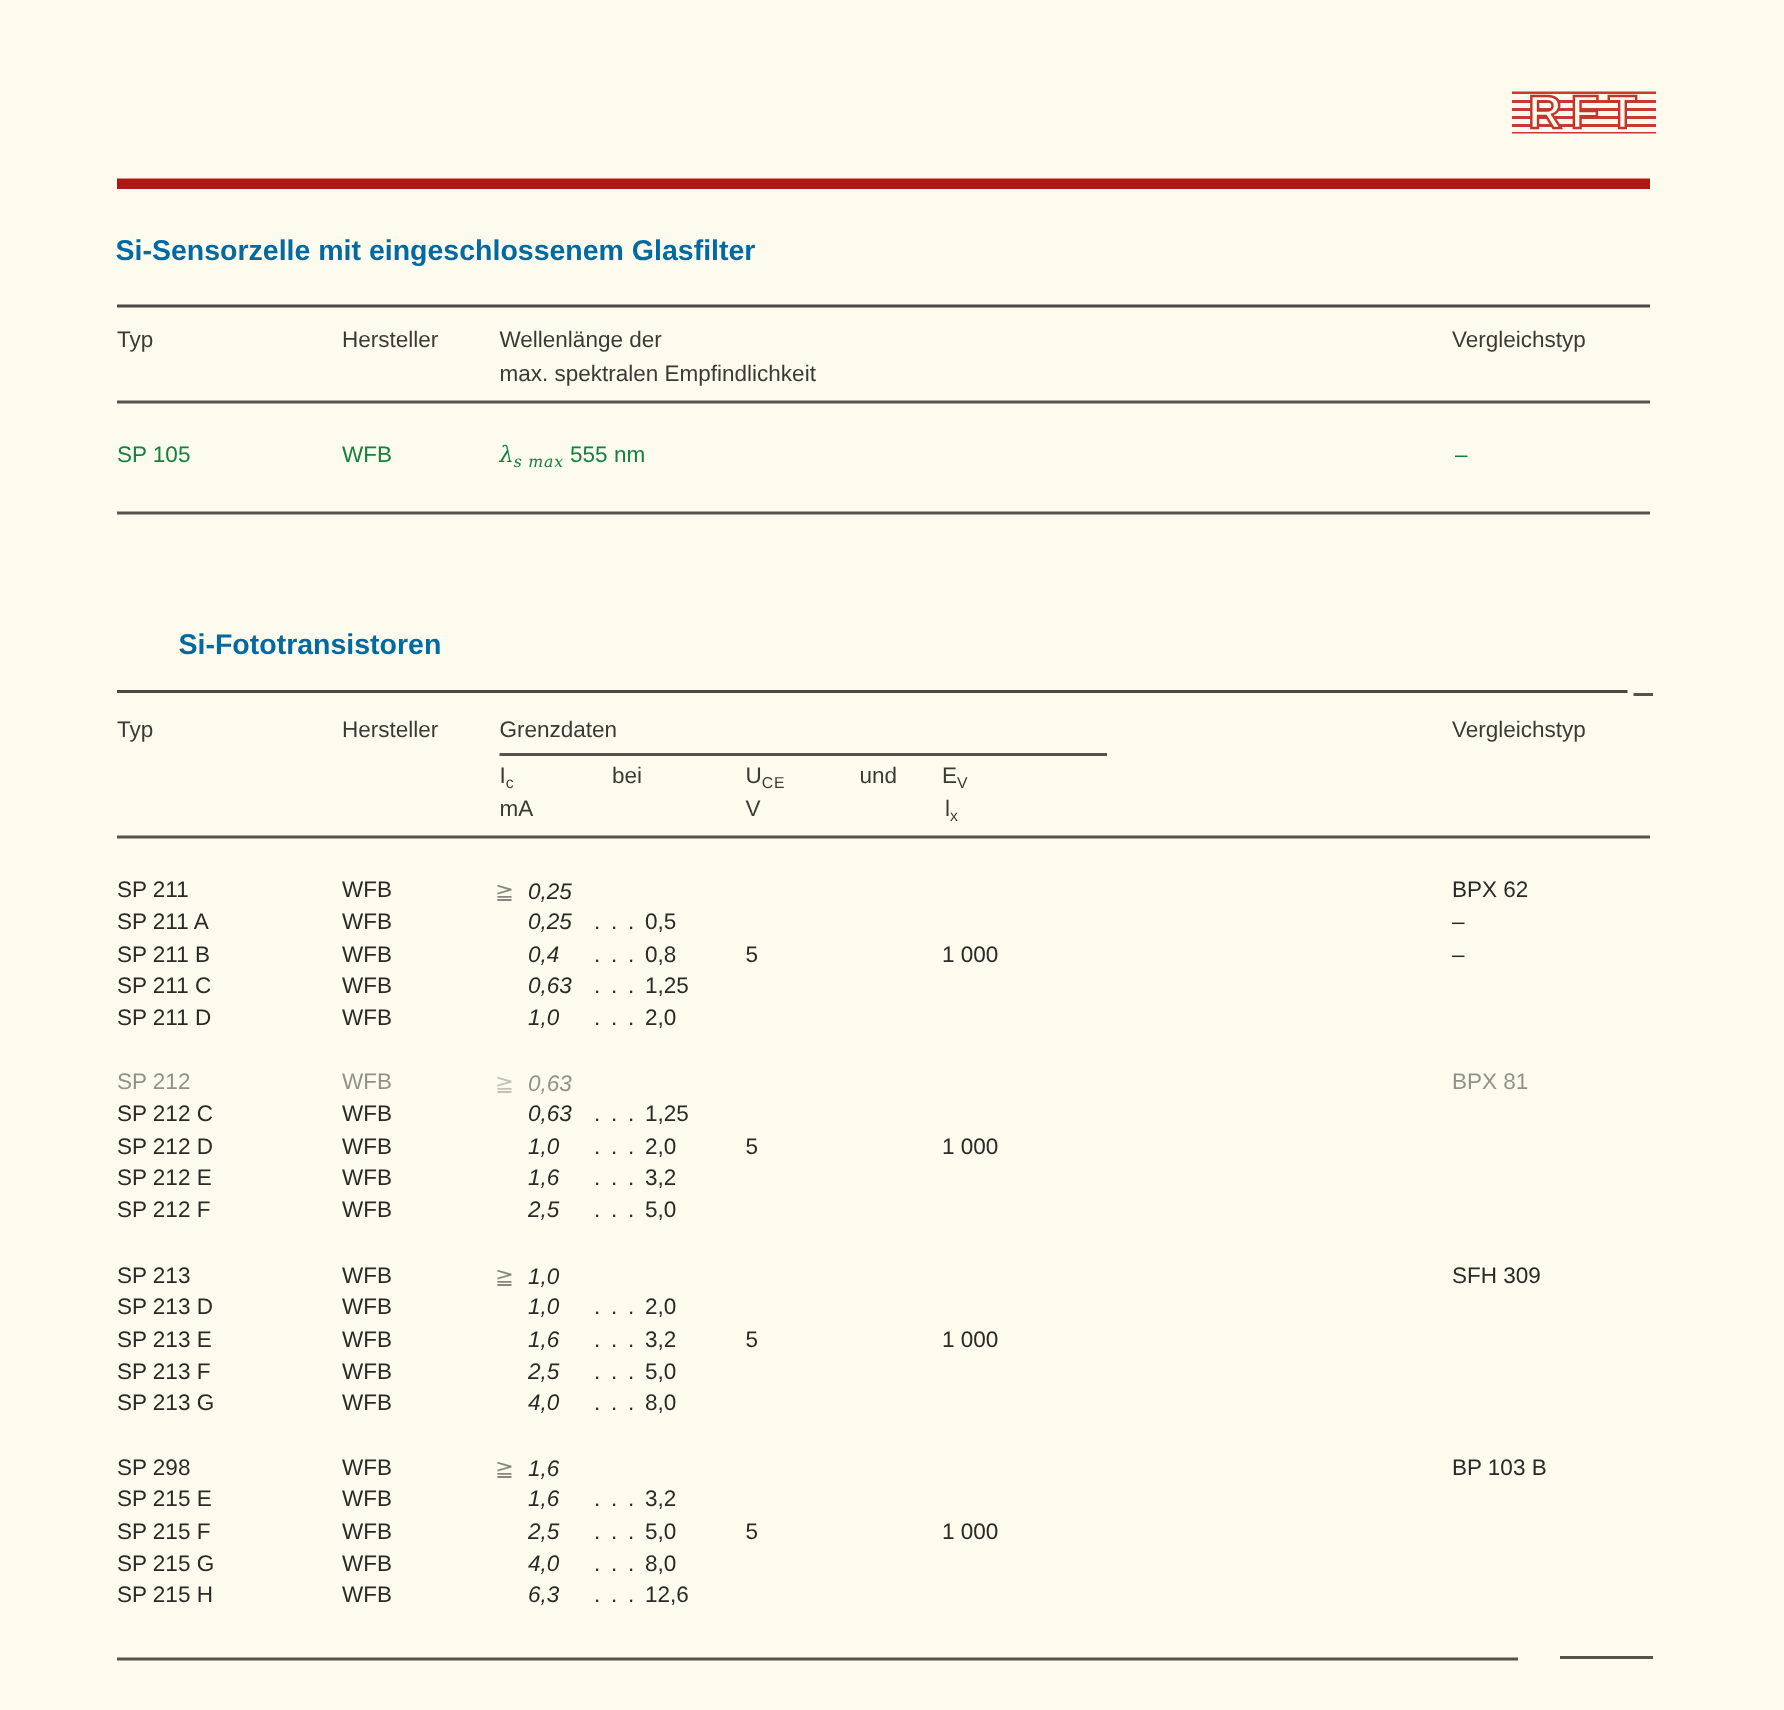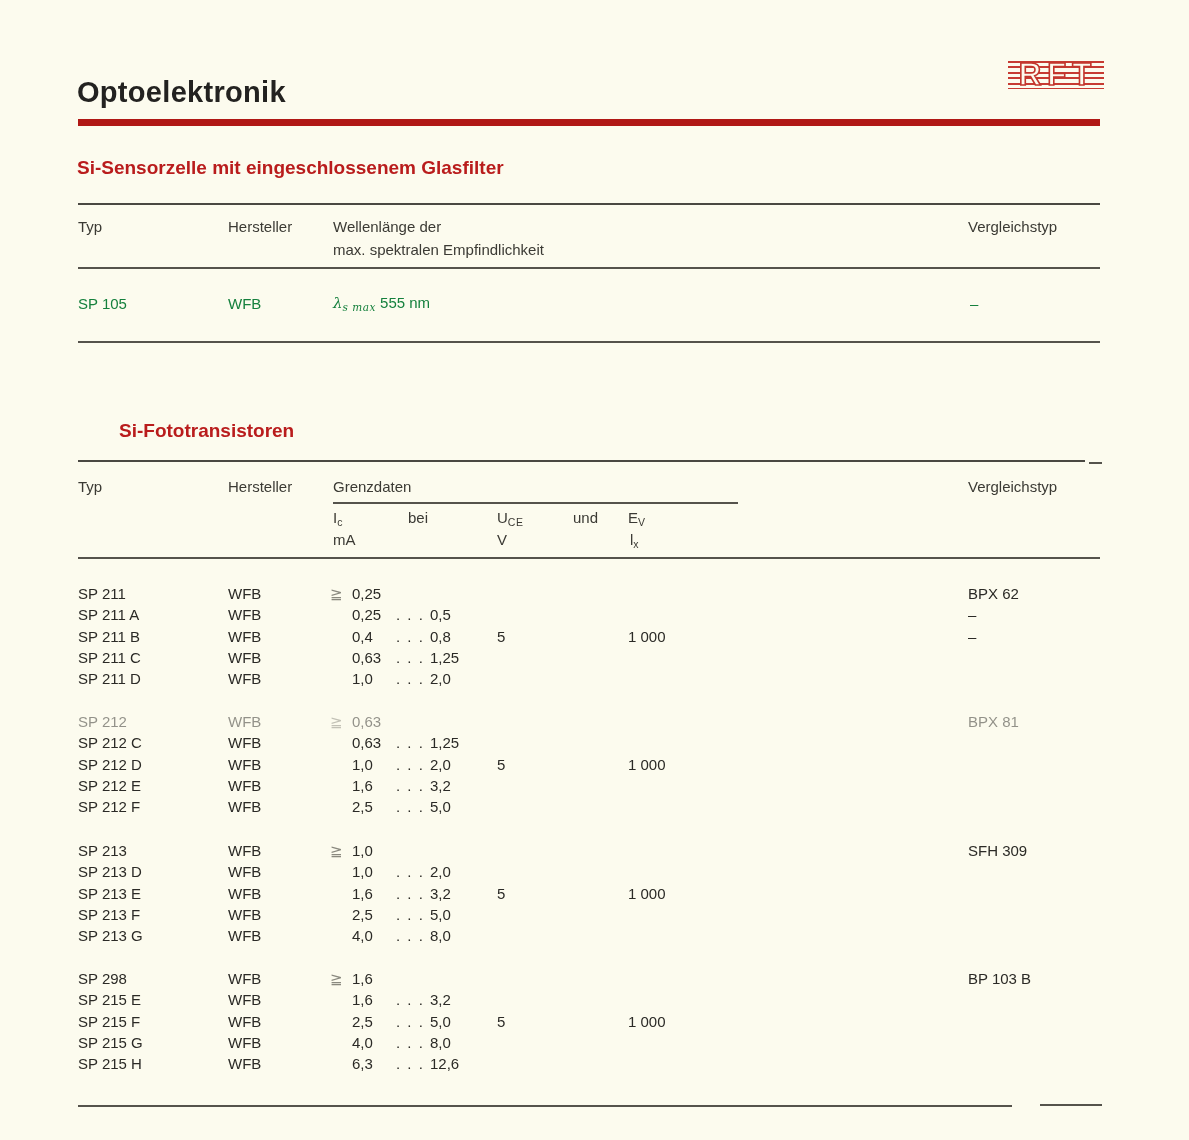--- a/index.html
+++ b/index.html
@@ -7,21 +7,21 @@
   #page{
     position:relative;width:1189px;height:1140px;margin:0 auto;
     background:#fcfbee;overflow:hidden;
     font-family:"Liberation Sans",sans-serif;color:#2f2e2a;
   }
   .abs{position:absolute;}
   .rule{position:absolute;height:2px;background:#4a4842;}
   .rule.thin{height:1.5px;background:#55534c;}
   #red-rule{position:absolute;height:7px;background:#b01815;}
   #page-title{position:absolute;left:77px;top:76px;font-size:29px;font-weight:bold;letter-spacing:0.3px;color:#232220;}
-  .section-heading{position:absolute;left:77px;font-size:19px;font-weight:bold;color:#b91c1c;}
+  .section-heading{position:absolute;left:77px;font-size:19px;font-weight:bold;color:#0369a1;}
   .hdr{position:absolute;font-size:15px;color:#3b3a34;}
   .cell{position:absolute;font-size:15px;color:#15803d;}
   .sub{font-size:10.5px;vertical-align:-3px;letter-spacing:0.5px;}
   .serif{font-family:"DejaVu Serif",serif;font-style:italic;}
   
   #rft-logo{position:absolute;left:1008px;top:56px;width:96px;height:38px;}
   #rft-stripes{position:absolute;left:0;right:0;top:5px;bottom:5px;
     background:repeating-linear-gradient(to bottom,rgba(196,48,40,.95) 0 2px,rgba(0,0,0,0) 2px 5.4px);}
   #rft-text{position:absolute;left:0;top:0;width:100%;height:38px;line-height:38px;text-align:center;
     font-weight:bold;font-size:31px;letter-spacing:6px;padding-left:4px;box-sizing:border-box;
@@ -31,29 +31,28 @@
   .t2-row{position:relative;height:21.3px;font-size:15px;color:#2b2a26;}
   .t2-row.faded{opacity:0.5;padding-left:48px;}
   .c{position:absolute;top:0;white-space:nowrap;}
   .c-typ{left:78px;text-align:right;}
   .c-her{left:228px;}
   .c-ic{left:330px;width:210px;}
   .c-uce{left:497px;}
   .c-ev{left:628px;}
   .c-ver{left:968px;}
   .ge{display:inline-block;width:22px;color:#8a897f;font-family:"DejaVu Sans",sans-serif;}
-  .low{display:inline-block;width:44px;}
+  .low{display:inline-block;width:44px;font-style:italic;}
   .dots{display:inline-block;width:34px;letter-spacing:1.5px;}
 </style>
 </head>
 <body>
 
 <div id="page">
 
-  <div id="page-title">Optoelektronik</div>
   <div id="rft-logo">
     <div id="rft-stripes"></div>
     <div id="rft-text">RFT</div>
   </div>
   <div id="red-rule" class="abs" style="left:78px;top:119px;width:1022px;"></div>
 
   <div class="section-heading" style="top:157px;">Si-Sensorzelle mit eingeschlossenem Glasfilter</div>
 
   <div class="rule" style="left:78px;top:203px;width:1022px;"></div>
   <span class="hdr" style="left:78px;top:218px;">Typ</span>

